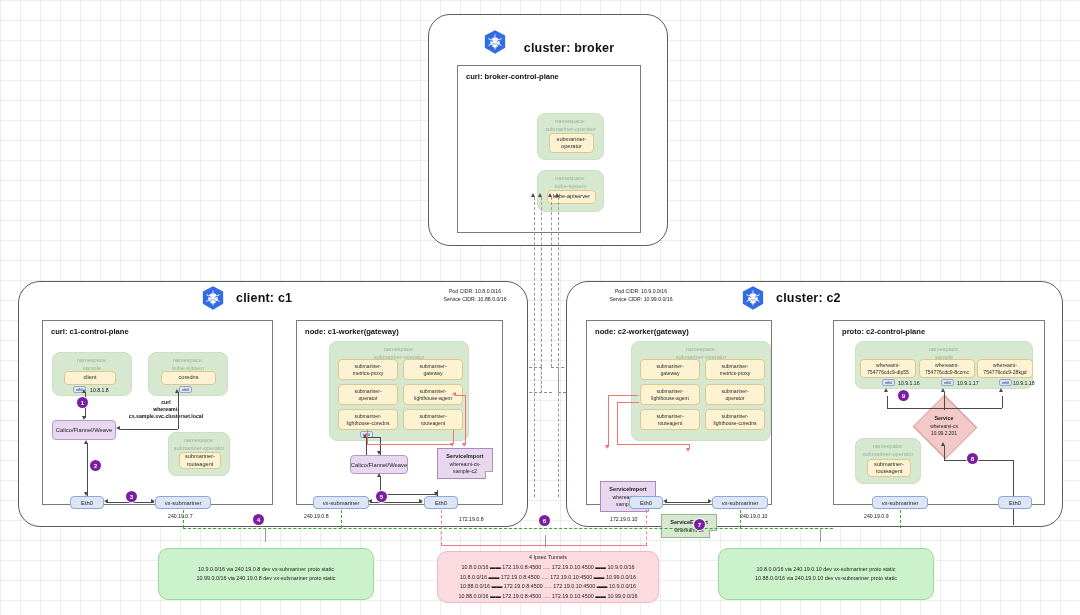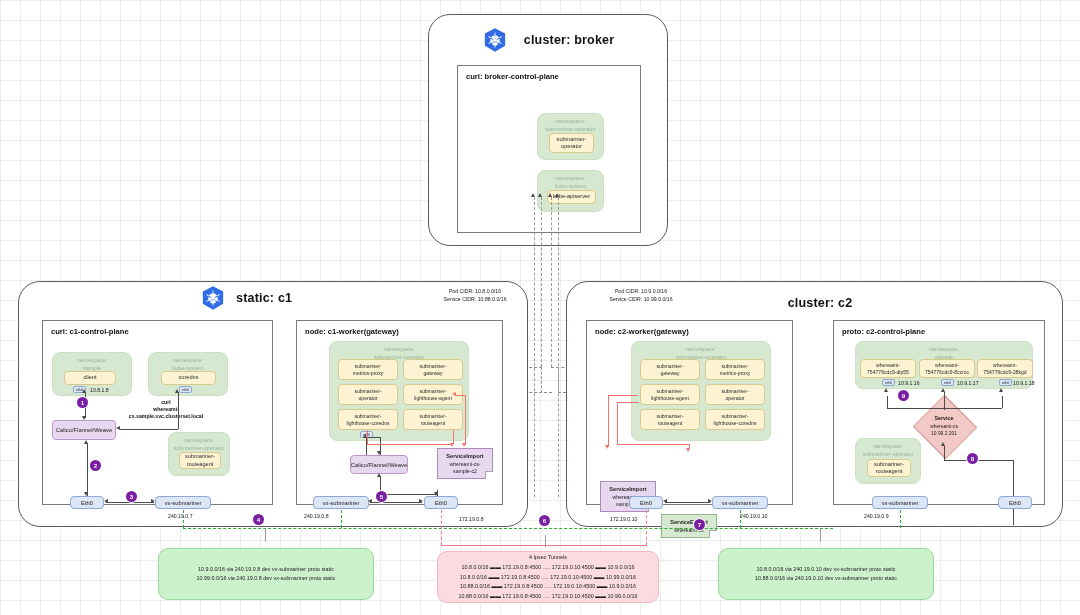--- a/index.html
+++ b/index.html
@@ -128,21 +128,21 @@
 
   .dash-green{border-top:1.4px dashed #2faa2f;}
   .dash-pink{border-left:1.4px dashed #f07a8c;}
   .dash-grey{border-left:1px dashed #9a9a9a;}
   .dash-grey-h{border-top:1px dashed #8a8a8a;}
 </style>
 </head>
 <body>
 
 <div class="abs cluster" style="left:428px;top:14px;width:240px;height:232px;">
-  <div class="abs" style="left:0;top:10px;width:100%;height:30px;display:flex;align-items:center;justify-content:center;gap:16px;">
+  <div class="abs" style="left:0;top:10px;width:100%;height:30px;display:flex;align-items:flex-end;justify-content:center;gap:16px;">
     <svg class="k8s-logo" viewBox="0 0 64 64">
       <polygon points="32,3 57,16 57,46 32,61 7,46 7,16" fill="#326ce5"></polygon>
       <g fill="#ffffff">
         <circle cx="32" cy="32" r="4.6"></circle>
         <path d="M32 10.5 L33.6 19.2 L30.4 19.2 Z"></path>
         <path d="M32 53.5 L30.4 44.8 L33.6 44.8 Z"></path>
         <path d="M13.5 21.5 L21.8 25.2 L20.2 28 Z"></path>
         <path d="M50.5 42.5 L42.2 38.8 L43.8 36 Z"></path>
         <path d="M13.5 42.5 L20.2 36 L21.8 38.8 Z"></path>
         <path d="M50.5 21.5 L43.8 28 L42.2 25.2 Z"></path>
@@ -221,21 +221,21 @@
         <path d="M50.5 42.5 L42.2 38.8 L43.8 36 Z"></path>
       <path d="M13.5 42.5 L20.2 36 L21.8 38.8 Z"></path>
         <path d="M50.5 21.5 L43.8 28 L42.2 25.2 Z"></path>
       <path d="M32 20.5 a11.5 11.5 0 0 1 10 5.8 l-6.4 4.1 a4.6 4.6 0 0 0 -3.6 -2.1 z"></path>
       <path d="M42.6 28.8 a11.5 11.5 0 0 1 -0.6 11.5 l-6.6 -3.6 a4.6 4.6 0 0 0 0.3 -4.5 z"></path>
       <path d="M39.7 42.4 a11.5 11.5 0 0 1 -15.4 0 l4.6 -5.9 a4.6 4.6 0 0 0 6.2 0 z"></path>
       <path d="M22 40.3 a11.5 11.5 0 0 1 -0.6 -11.5 l6.9 3.4 a4.6 4.6 0 0 0 0.3 4.5 z"></path>
       <path d="M22 26.3 a11.5 11.5 0 0 1 10 -5.8 l0 7.8 a4.6 4.6 0 0 0 -3.6 2.1 z"></path>
     </g>
   </svg>
-  <span class="cluster-title">static: c1</span>
+  <span class="cluster-title">client: c1</span>
 </div>
 
 <div class="abs cidr" style="left:420px;top:288px;width:110px;">
   <div>Pod CIDR: 10.8.0.0/16</div>
   <div>Service CIDR: 10.88.0.0/16</div>
 </div>
 
 <div class="abs node" style="left:42px;top:320px;width:231px;height:185px;">
   <div class="node-title">curl: c1-control-plane</div>
 </div>
@@ -404,21 +404,21 @@
 <div class="abs ln ln-v ln-red" style="left:465px;top:395px;height:50px;"></div>
 <div class="abs arw-lf-red" style="left:452px;top:392.4px;"></div>
 <div class="abs arw-dn-red" style="left:462.4px;top:443px;"></div>
 <div class="abs ln ln-v ln-red" style="left:367px;top:430px;height:14px;"></div>
 <div class="abs ln ln-h ln-red" style="left:367px;top:444px;width:86px;"></div>
 <div class="abs ln ln-v ln-red" style="left:453px;top:430px;height:14px;"></div>
 <div class="abs arw-dn-red" style="left:450.4px;top:443px;"></div>
 
 <div class="abs cluster" style="left:566px;top:281px;width:497px;height:246px;"></div>
 
-<div class="abs" style="left:740px;top:286px;width:160px;height:24px;display:flex;align-items:center;gap:10px;flex-direction:column;">
+<div class="abs" style="left:740px;top:286px;width:160px;height:24px;display:flex;align-items:center;gap:10px;">
   <svg class="k8s-logo" viewBox="0 0 64 64">
     <polygon points="32,3 57,16 57,46 32,61 7,46 7,16" fill="#326ce5"></polygon>
     <g fill="#ffffff">
       <circle cx="32" cy="32" r="4.6"></circle>
       <path d="M32 10.5 L33.6 19.2 L30.4 19.2 Z"></path>
         <path d="M32 53.5 L30.4 44.8 L33.6 44.8 Z"></path>
       <path d="M13.5 21.5 L21.8 25.2 L20.2 28 Z"></path>
         <path d="M50.5 42.5 L42.2 38.8 L43.8 36 Z"></path>
       <path d="M13.5 42.5 L20.2 36 L21.8 38.8 Z"></path>
         <path d="M50.5 21.5 L43.8 28 L42.2 25.2 Z"></path>
@@ -430,21 +430,21 @@
     </g>
   </svg>
   <span class="cluster-title">cluster: c2</span>
 </div>
 
 <div class="abs cidr" style="left:586px;top:288px;width:110px;">
   <div>Pod CIDR: 10.9.0.0/16</div>
   <div>Service CIDR: 10.99.0.0/16</div>
 </div>
 
-<div class="abs node" style="left:586px;top:320px;width:207px;height:185px;">
+<div class="abs node" style="left:586px;top:320px;width:186px;height:185px;">
   <div class="node-title">node: c2-worker(gateway)</div>
 </div>
 
 <div class="abs ns" style="left:631px;top:341px;width:140px;height:100px;">
   <div class="ns-label">
     <div>namespace:</div>
     <div>submariner-operator</div>
   </div>
   <div class="abs pod small" style="left:8px;top:17px;width:60px;height:21px;">
     <div>

